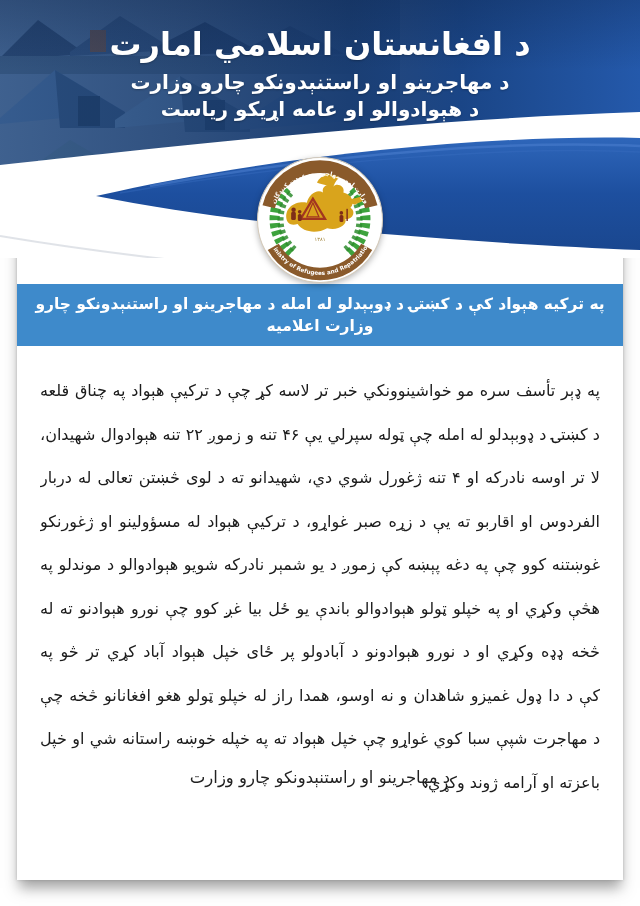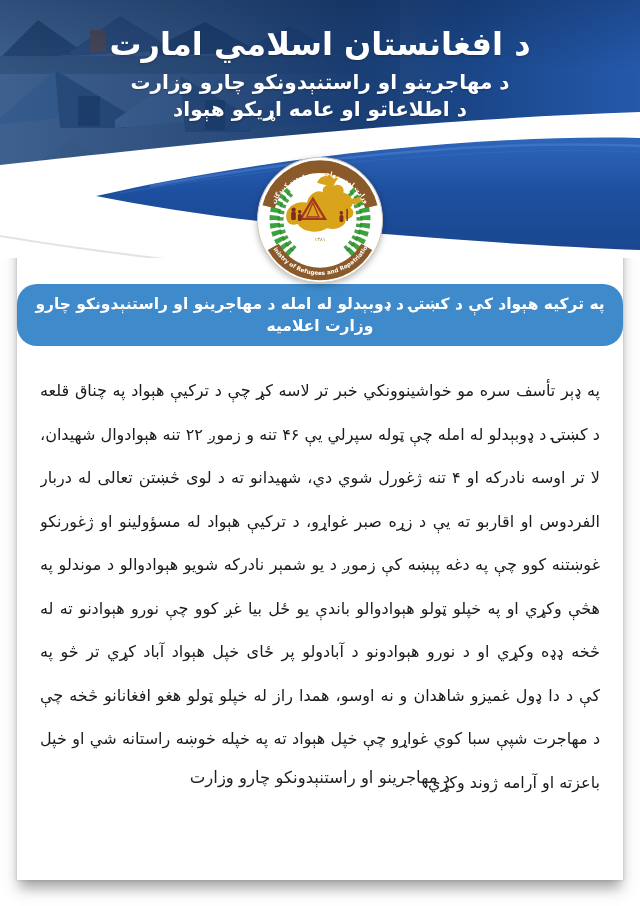--- a/index.html
+++ b/index.html
@@ -29,21 +29,21 @@
              text-shadow:0 1px 2px rgba(0,0,0,.25); }
   .title-3 { font-size:20px; font-weight:bold; line-height:27px;
              text-shadow:0 1px 2px rgba(0,0,0,.25); }
   
   .logo { position:absolute; left:256px; top:156px; width:128px; height:128px; z-index:5; }
   .logo svg { display:block; filter:drop-shadow(0 2px 3px rgba(0,0,0,.28)); }
   
   .title-bar {
     position:absolute; left:17px; top:284px; width:606px; height:62px; z-index:4;
     display:flex; align-items:center; justify-content:center;
-    padding:0 16px; direction:rtl;border-radius:20px;
+    padding:0 16px; direction:rtl;
   }
   .title-bar span {
     color:#ffffff; font-weight:bold; font-size:15.5px; line-height:22px; text-align:center;
   }
   
   .body-text {
     position:absolute; left:40px; top:369px; width:560px; z-index:4;
     direction:rtl; color:#1b1b1b;
   }
   .body-line {
@@ -115,21 +115,21 @@
       <path d="M0,236 C120,256 250,270 390,279" stroke="#dadee4" stroke-width="2" fill="none" opacity="0.85"></path>
 
       <path d="M96,196 C260,158 480,134 640,138 L640,250 C470,243 250,227 96,196 Z" fill="url(#gBand)"></path>
       <path d="M150,186 C340,152 520,140 640,146" stroke="#4d80cf" stroke-width="2.5" fill="none" opacity="0.55"></path>
       <path d="M120,193 C320,158 530,146 640,152" stroke="#3a6fc0" stroke-width="1.5" fill="none" opacity="0.4"></path>
     </svg>
 
     <div class="header-titles">
       <div class="title-1">د افغانستان اسلامي امارت</div>
       <div class="title-2">د مهاجرينو او راستنېدونکو چارو وزارت</div>
-      <div class="title-3">د اطلاعاتو او عامه اړيکو هېواد</div>
+      <div class="title-3">د هېوادوالو او عامه اړيکو رياست</div>
     </div>
   </div>
 
   <div class="logo">
     <svg width="128" height="128" viewBox="0 0 126 126">
       <circle cx="63" cy="63" r="61.5" fill="#ffffff" stroke="#d5cbbb" stroke-width="1"></circle>
 
       <g>
         <path d="M34,96 A44.5,44.5 0 0 1 31,31" stroke="#3da33d" stroke-width="10" stroke-dasharray="4.5 3" fill="none"></path>
         <path d="M92,96 A44.5,44.5 0 0 0 95,31" stroke="#3da33d" stroke-width="10" stroke-dasharray="4.5 3" fill="none"></path>

